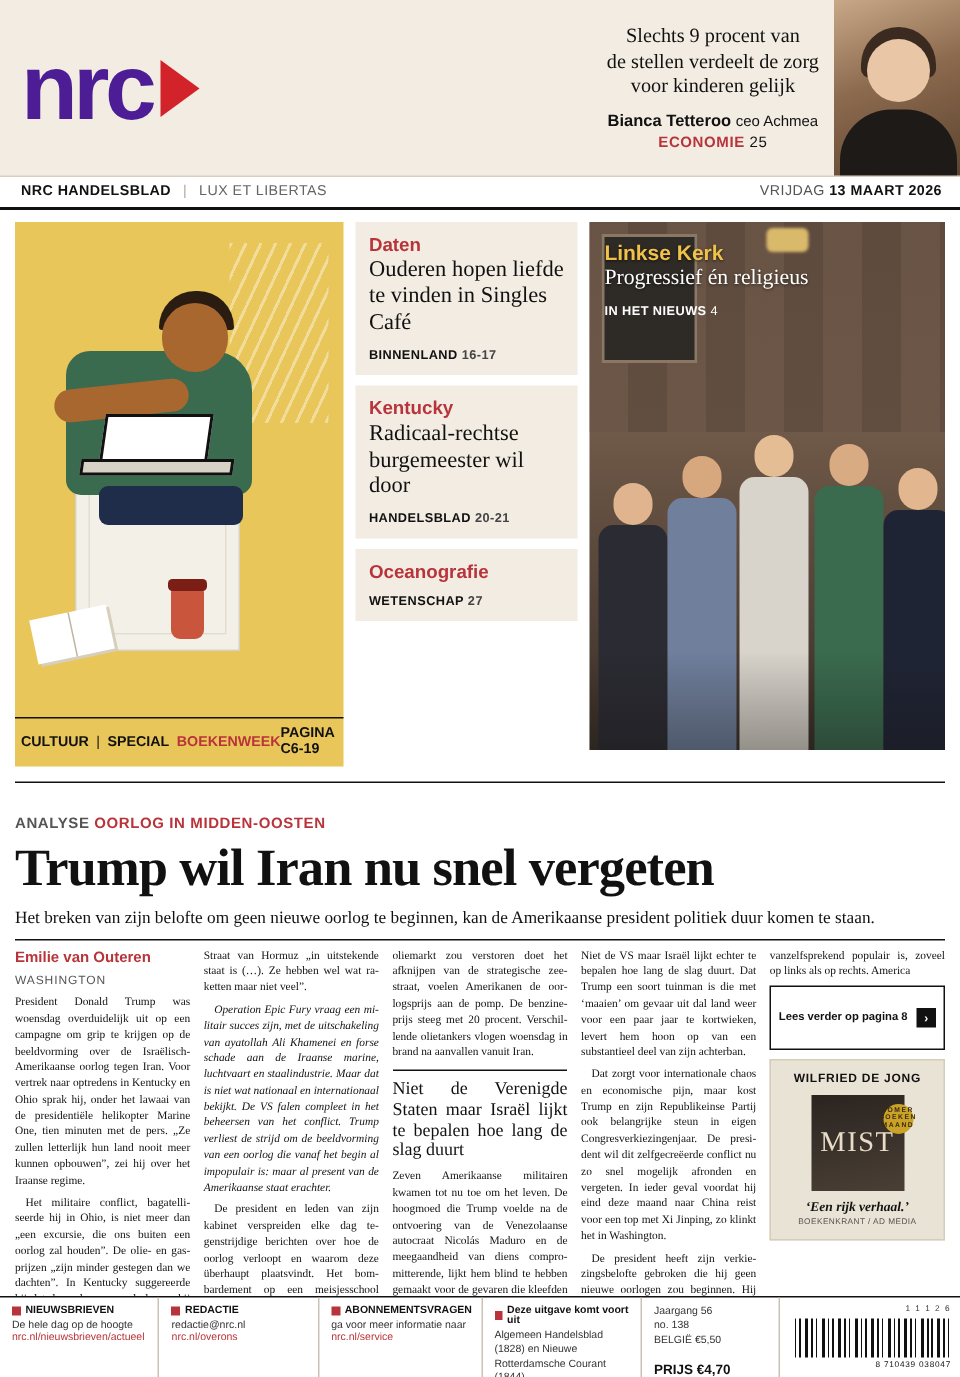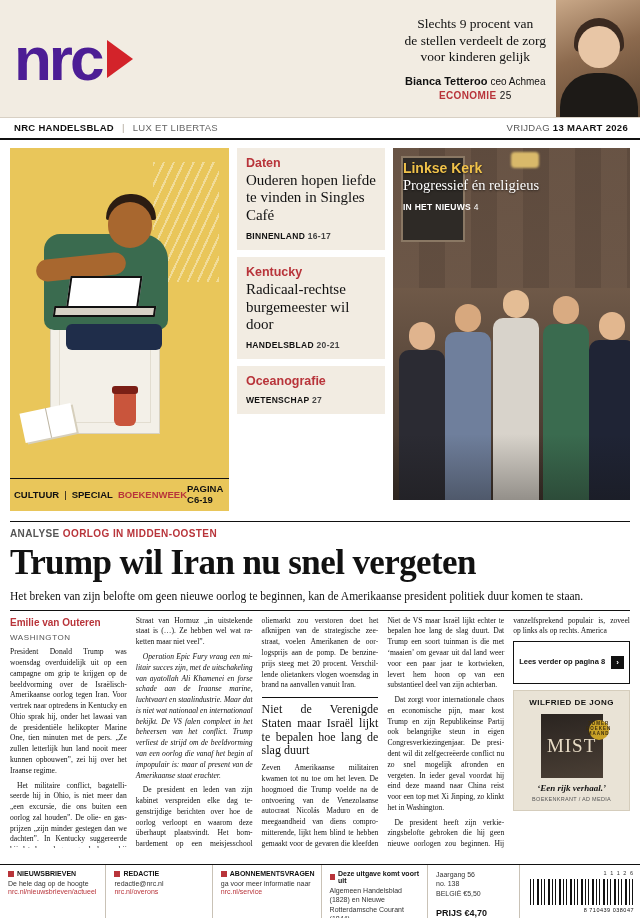--- a/index.html
+++ b/index.html
@@ -303,21 +303,21 @@
   .photo-caption .f em { font-style:normal; font-weight:normal; }
 
   
   .analysis {
     border-top:1px solid #111;
     margin:10px 10px 0 10px;
     padding-top:6px;
   }
   .an-kicker {
     font-family:"Liberation Sans", sans-serif;
-    font-size:10px; font-weight:bold; letter-spacing:.4px;
+    font-size:10px; font-weight:bold; letter-spacing:.4px;margin-top:16px;
   }
   .an-kicker .grey { color:#555; }
   .an-kicker .red { color:#b8343a; }
   .an-head {
     font-size:35px;
     line-height:1.02;
     margin:6px 0 8px 0;
     letter-spacing:-.6px;
   }
   .an-standfirst {

